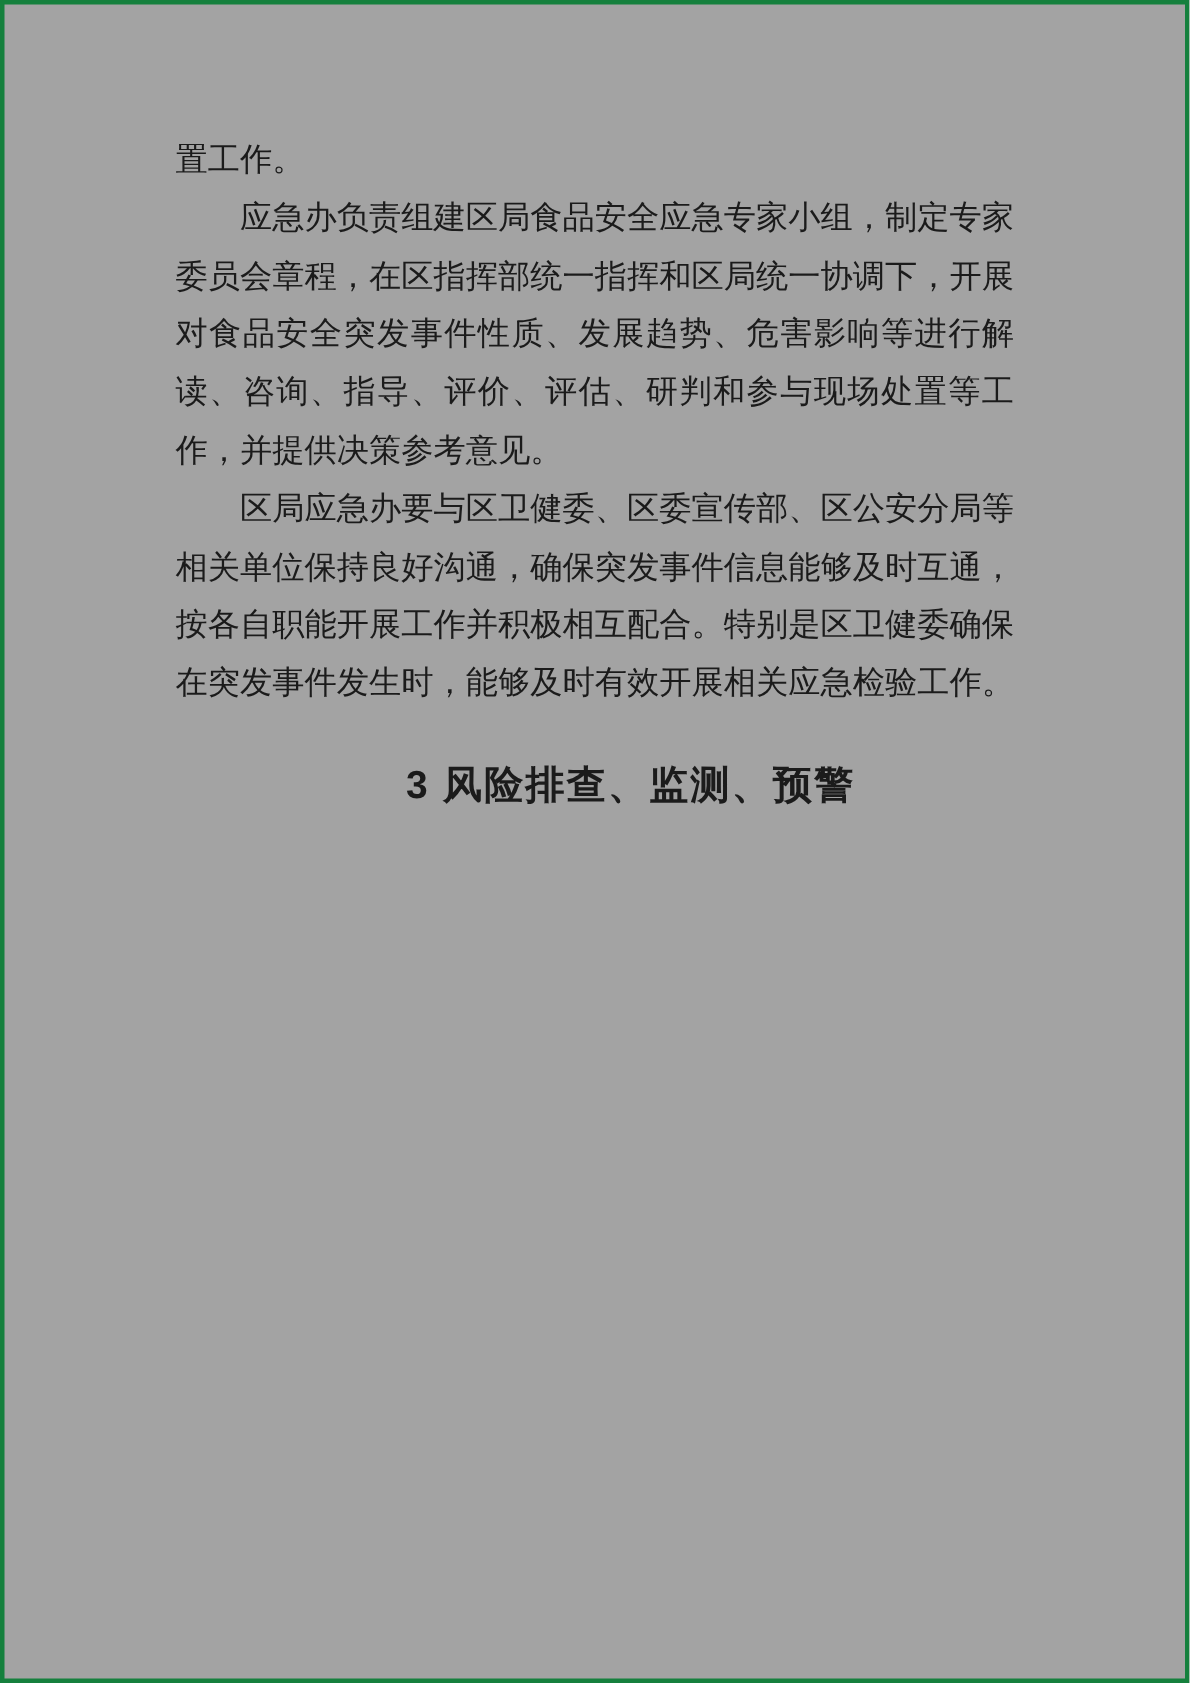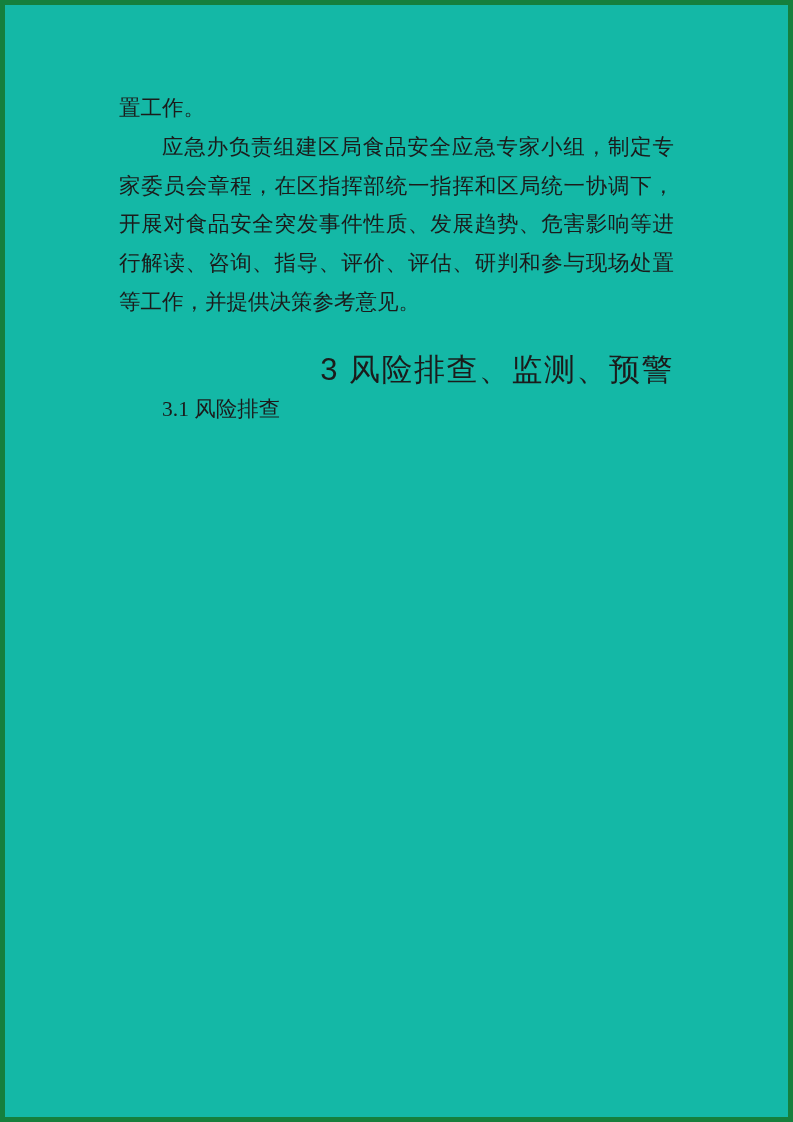--- a/index.html
+++ b/index.html
@@ -5,22 +5,22 @@
   html, body {
     margin: 0;
     padding: 0;
     background: #ffffff;
   }
   .page {
     position: relative;
     width: 793px;
     height: 1122px;
     box-sizing: border-box;
-    background: #14b8a6;
-    border: 5px solid #15803d;
+    background: #a3a3a3;
+    border: 3px solid #15803d;
     padding: 84px 114px 0 114px;
     overflow: hidden;
     font-family: "Liberation Serif", "DejaVu Serif", serif;
     color: #1b1b1b;
     font-size: 21.5px;
     line-height: 38.8px;
   }
   .block {
     margin: 0;
     text-align: justify;
@@ -31,38 +31,38 @@
   }
   .subheading {
     text-indent: 2em;
     text-align: left;
   }
   .paragraph {
     text-indent: 2em;
   }
   .section-heading {
     font-family: "Liberation Sans", "DejaVu Sans", sans-serif;
-    font-weight: normal;
-    font-size: 31px;
+    font-weight: bold;
+    font-size: 26px;
     letter-spacing: 1.5px;
     text-indent: 1.85em;
-    text-align: right;
+    text-align: center;
     margin-top: 29px;
   }
   
 </style>
 </head>
 <body>
 
 <div class="page">
   <p class="block continuation">置工作。</p>
 
 
 
 
   <p class="block paragraph">应急办负责组建区局食品安全应急专家小组，制定专家委员会章程，在区指挥部统一指挥和区局统一协调下，开展对食品安全突发事件性质、发展趋势、危害影响等进行解读、咨询、指导、评价、评估、研判和参与现场处置等工作，并提供决策参考意见。</p>
 
 
+  <p class="block paragraph">区局应急办要与区卫健委、区委宣传部、区公安分局等相关单位保持良好沟通，确保突发事件信息能够及时互通，按各自职能开展工作并积极相互配合。特别是区卫健委确保在突发事件发生时，能够及时有效开展相关应急检验工作。</p>
 
   <p class="block section-heading">3 风险排查、监测、预警</p>
 
-  <p class="block subheading">3.1 风险排查</p>
 </div>
 
 </body></html>

